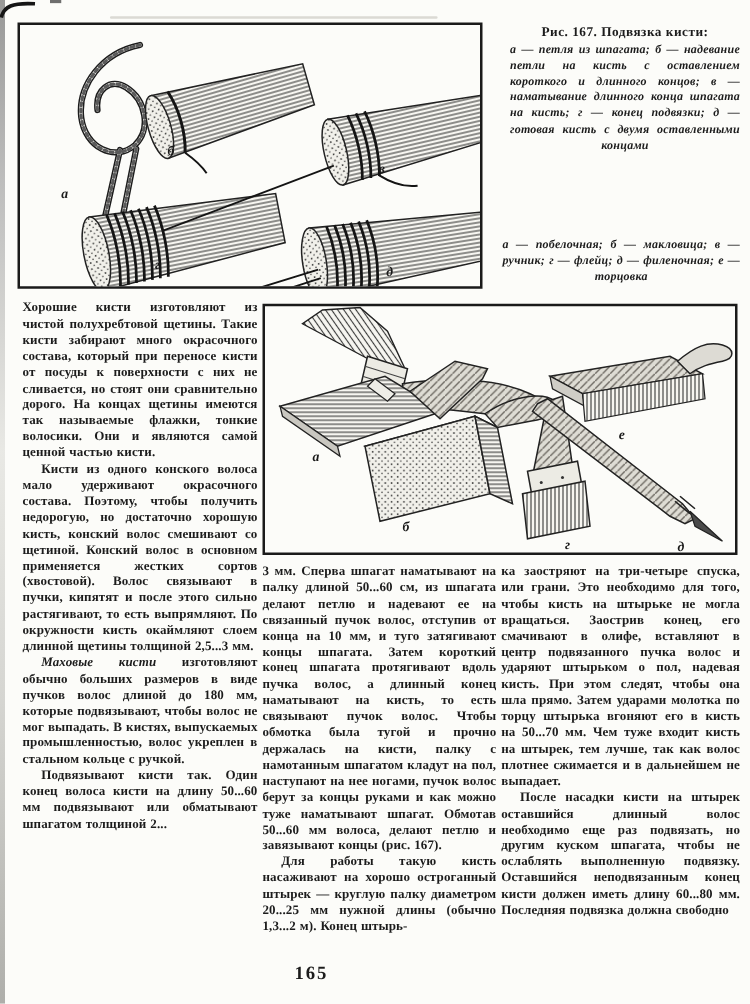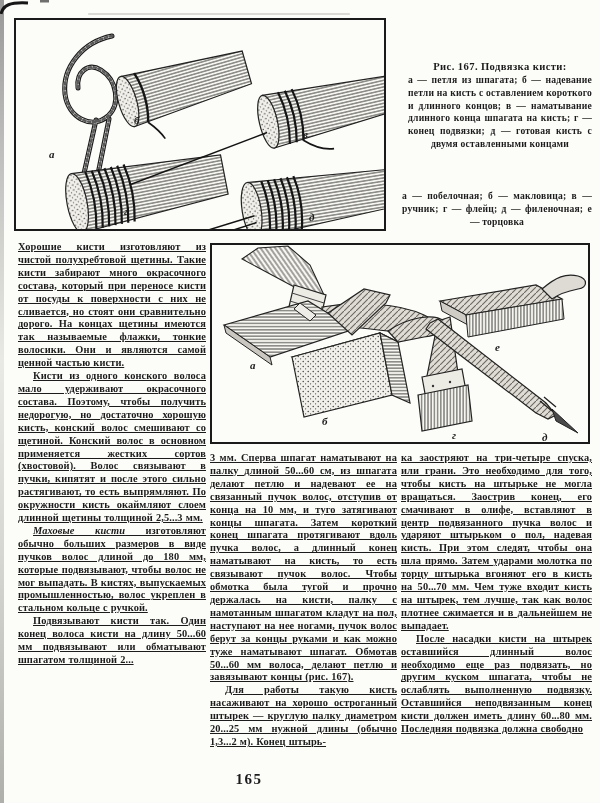--- a/index.html
+++ b/index.html
@@ -22,31 +22,32 @@
   .figbox{position:absolute;border:2px solid #1a1a1a;background:#fcfcf9;box-sizing:border-box;}
   #fig167{left:14px;top:18px;width:372px;height:213px;}
   #fig168{left:210px;top:243px;width:380px;height:201px;}
   .figbox svg{display:block;width:100%;height:100%;}
   .figlabel{font:italic 700 11px "Liberation Serif","DejaVu Serif",serif;fill:#1a1a1a;}
   
   .caption{position:absolute;font-weight:700;}
   #cap167{left:408px;top:20px;width:184px;}
   #cap168{left:402px;top:190px;width:190px;}
   .cap-title{
-    text-align:center;font-size:10.6px;line-height:13px;letter-spacing:.4px;margin-bottom:1px;margin-top:40px;
+    text-align:center;font-size:10.6px;line-height:13px;letter-spacing:.4px;margin-bottom:1px;
   }
   .cap-body{
     font-size:9.6px;line-height:12.8px;text-align:justify;text-align-last:center;
     letter-spacing:.2px;
+    font-style:italic;
   }
   
   .col{
     position:absolute;text-align:justify;
     font-size:10.4px;line-height:12.9px;font-weight:700;
-    letter-spacing:.1px;word-spacing:.4px;hyphens:auto;text-decoration:underline;
+    letter-spacing:.1px;word-spacing:.4px;hyphens:auto;
   }
   #col-left {left:18px; top:241px;width:188px;}
   #col-mid  {left:210px;top:452px;width:187px;}
   #col-right{left:401px;top:452px;width:191px;}
   .col p{margin:0;text-indent:15px;}
   .col p.noindent{text-indent:0;}
   .col i{font-style:italic;}
   
   .pageno{
     position:absolute;left:0;top:771px;width:498px;text-align:center;

